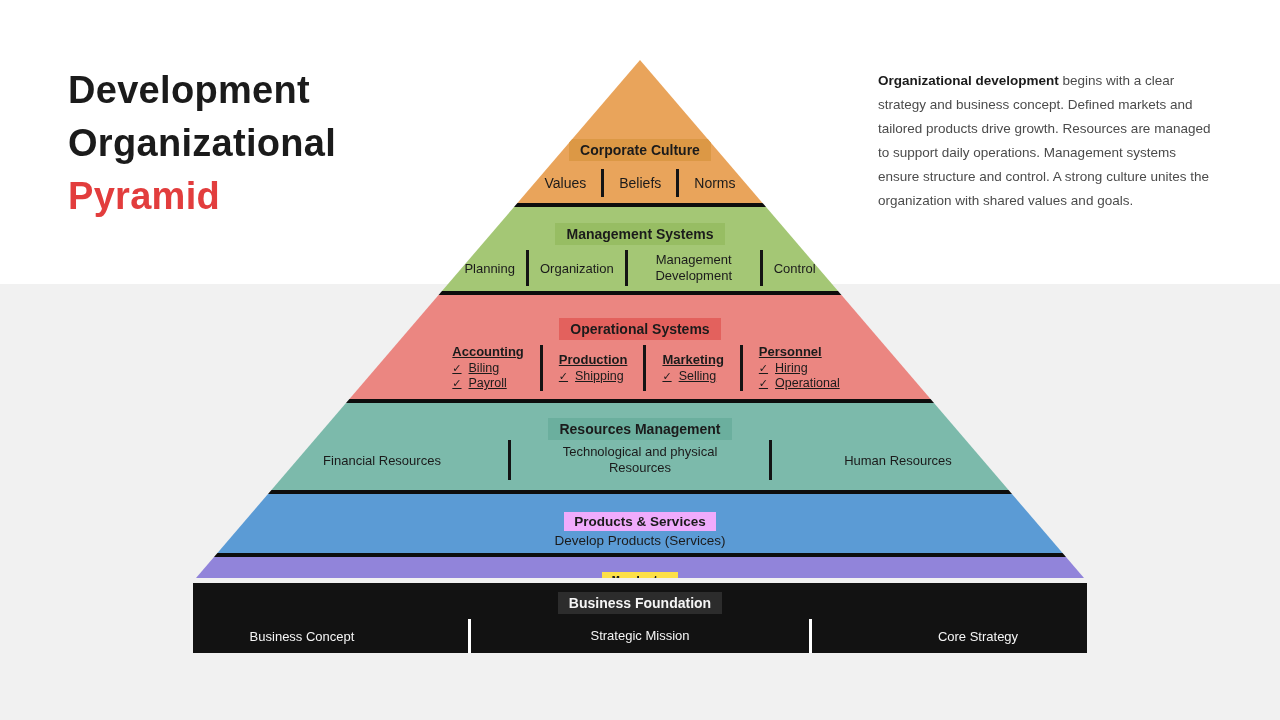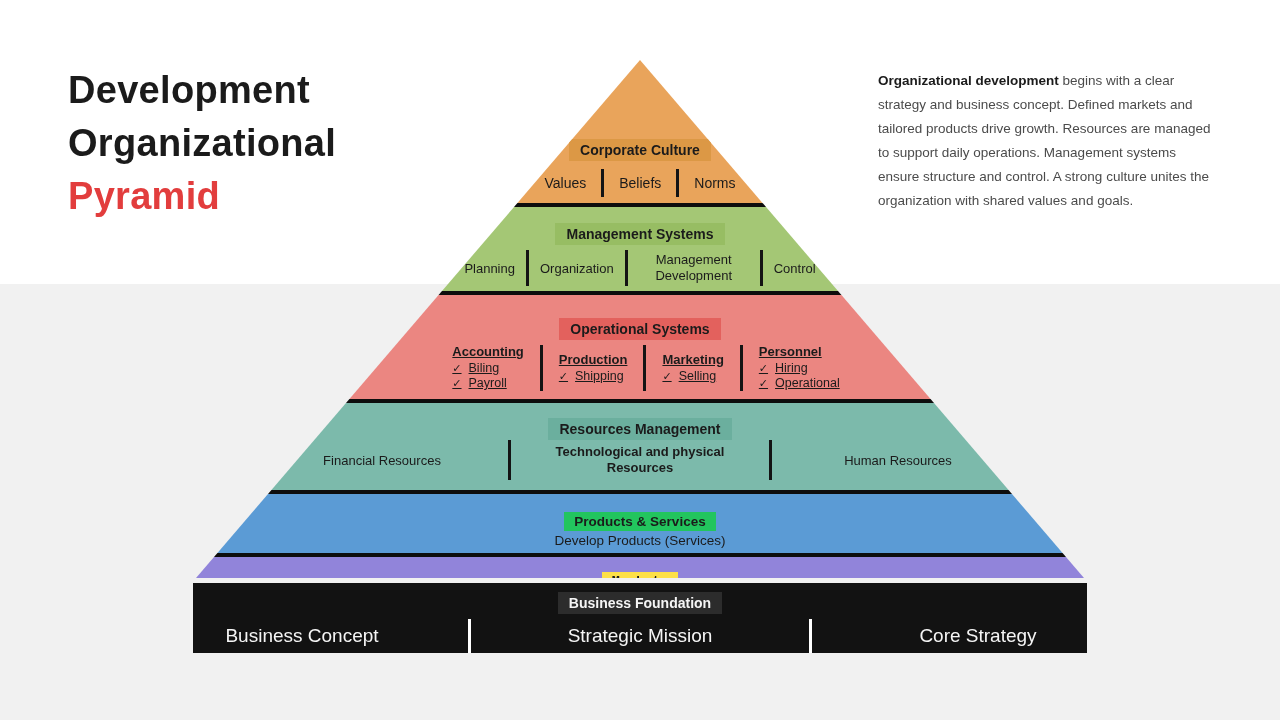--- a/index.html
+++ b/index.html
@@ -45,36 +45,36 @@
   .group{display:flex;flex-direction:column;align-items:flex-start;text-decoration:underline;}
   .group .g-title{font-weight:700;font-size:13px;margin-bottom:2px;}
   .g-item{font-size:12.5px;line-height:15px;display:flex;align-items:center;}
   .g-item .check{margin-right:7px;font-size:11px;}
 
   .layer-4{height:77px;padding-bottom:10px;}
   .layer-4 .row{margin-top:0;font-size:13px;}
   .layer-4 .vbar{height:40px;}
   .cell-l,.cell-r{width:252px;text-align:center;}
   .cell-m{width:258px;text-align:center;line-height:16px;}
-  .w-tech{max-width:178px;font-weight:bold;}
+  .w-tech{max-width:178px;}
 
   .layer-5{height:54px;padding-bottom:5px;}
   .layer-5 .chip{font-size:13.5px;padding:2px 10px;}
   .layer-5 .subtitle{margin-top:2px;font-size:13.5px;}
 
   .layer-6{height:51px;padding-bottom:4px;}
   .layer-6 .chip{font-size:13.5px;padding:2px 10px;}
   .layer-6 .subtitle{margin-top:2px;font-size:13px;}
 
   
   .foundation{position:absolute;left:193px;top:583px;width:894px;height:70px;
               display:flex;flex-direction:column;align-items:center;padding-top:9px;
               box-sizing:border-box;}
   .foundation .chip{color:#f5f5f5;font-size:14px;}
-  .foundation .row{margin-top:5px;font-size:19px;color:#f5f5f5;gap:40px;}
+  .foundation .row{margin-top:5px;font-size:13px;color:#f5f5f5;gap:40px;}
   .foundation .vbar{height:34px;background:#ffffff;}
 </style>
 </head>
 <body>
 
 <div class="slide">
   <div class="bg-lower"></div>
 
   <div class="title">
     <div>Development</div>
@@ -166,21 +166,21 @@
         <span class="cell-l">Financial Resources</span>
         <span class="vbar"></span>
         <span class="cell-m"><span class="cell-wrap w-tech">Technological and physical Resources</span></span>
         <span class="vbar"></span>
         <span class="cell-r">Human Resources</span>
       </div>
     </div>
     <div class="sep"></div>
 
     <div class="layer layer-5" style="background: rgb(91, 155, 213);">
-      <div class="chip" style="background: #22c55e;">Products &amp; Services</div>
+      <div class="chip" style="background: #f0abfc;">Products &amp; Services</div>
       <div class="subtitle">Develop Products (Services)</div>
     </div>
     <div class="sep"></div>
 
     <div class="layer layer-6" style="background: rgb(145, 132, 218);">
       <div class="chip" style="background: #fde047; font-family: Liberation Mono, monospace;">Markets</div>
       <div class="subtitle">Define Market Segments and Niche</div>
     </div>
     <div class="sep"></div>
   </div>

